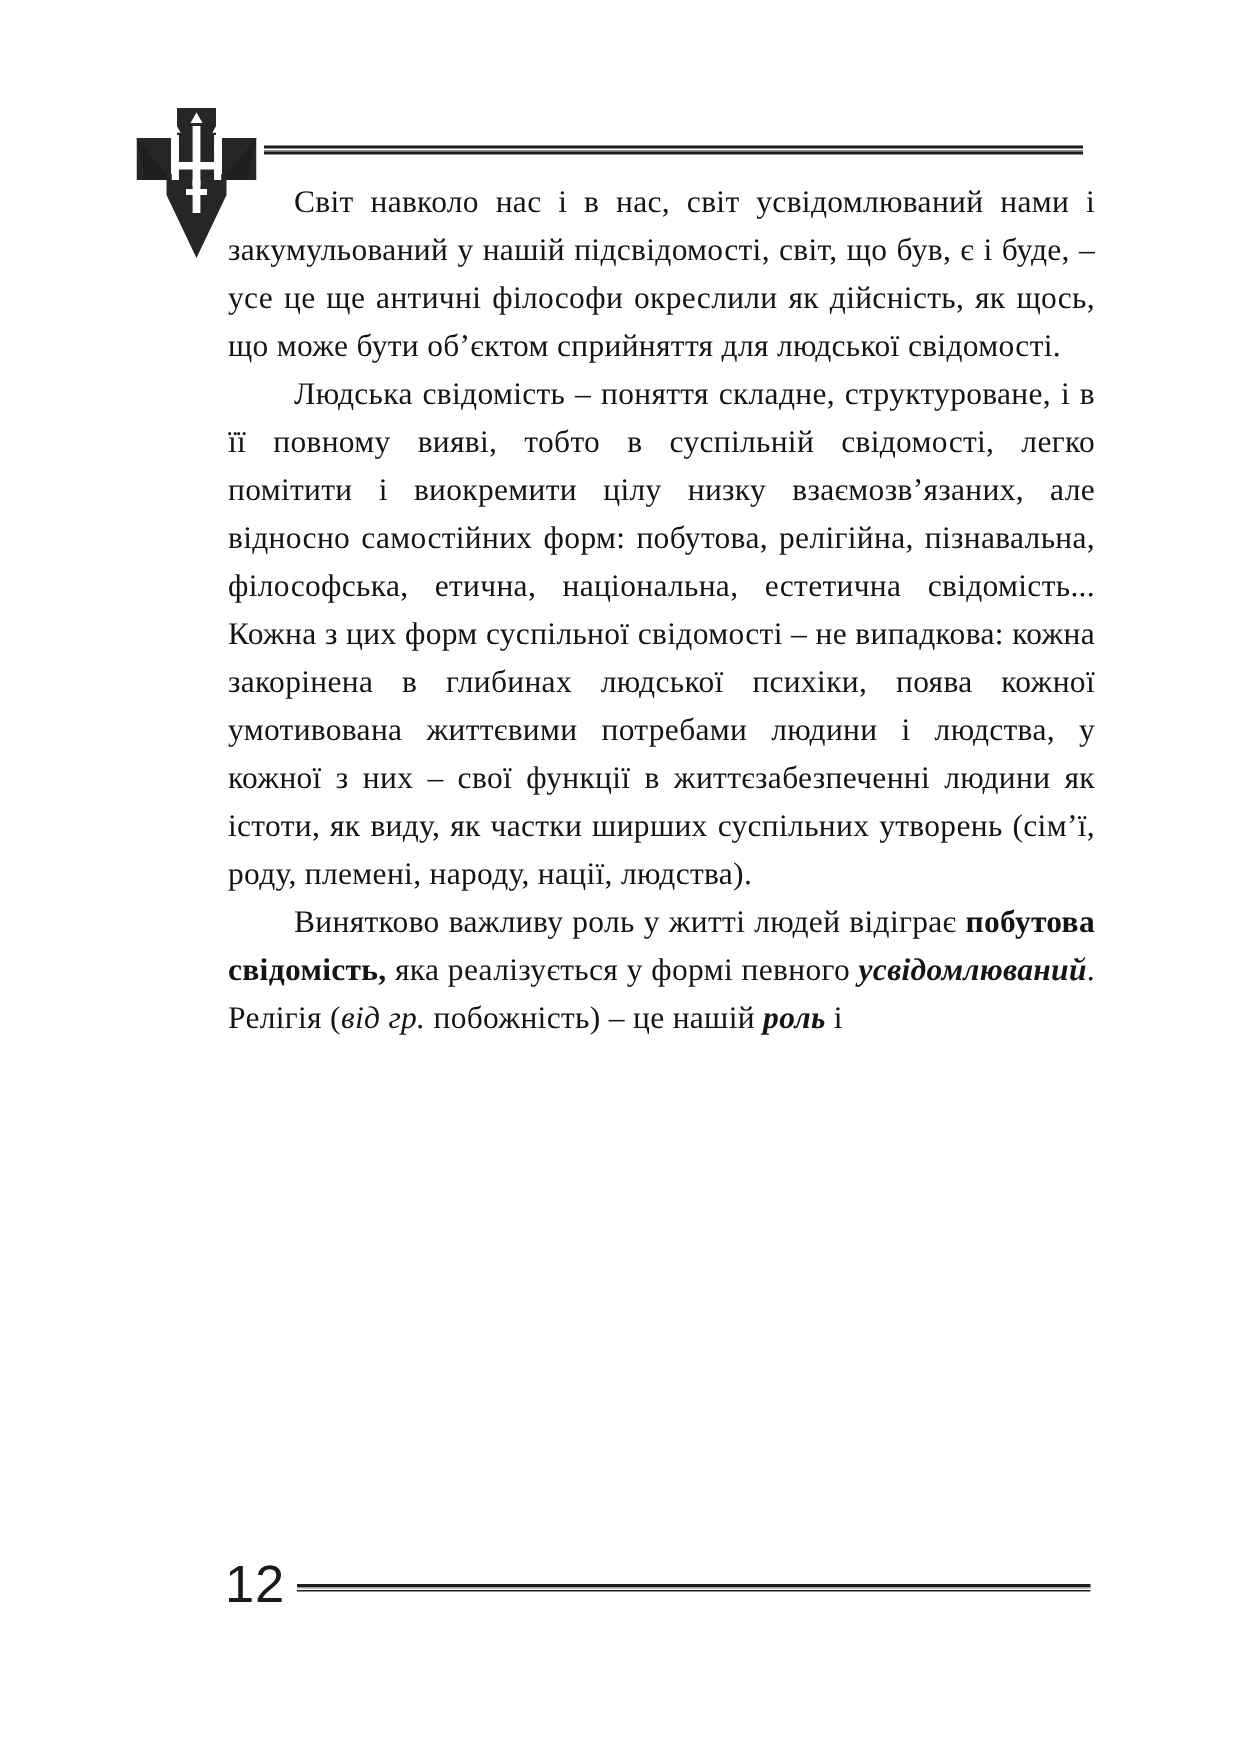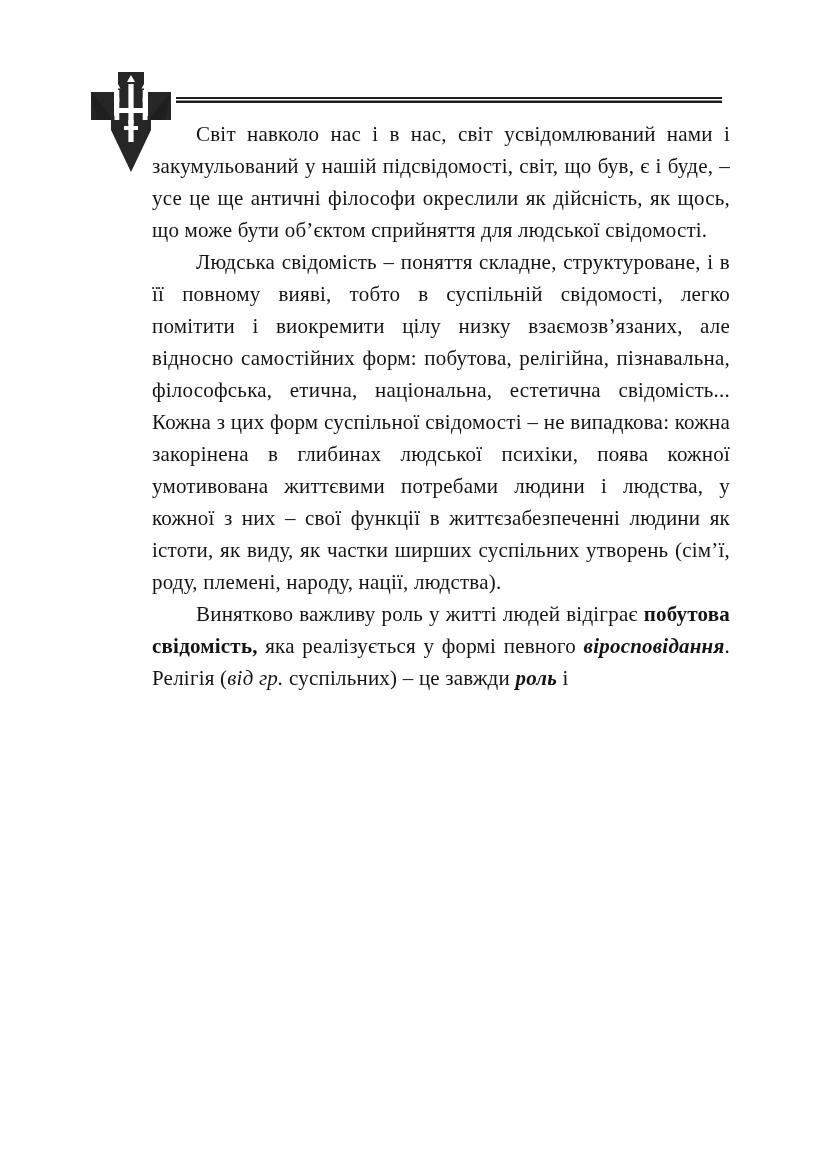--- a/index.html
+++ b/index.html
@@ -179,19 +179,27 @@
     </span>
   </div>
 
   <div class="content">
 
     <p class="para">Світ навколо нас і в нас, світ усвідомлюваний нами і закумульований у нашій підсвідомості, світ, що був, є і буде, – усе це ще античні філософи окреслили як дійсність, як щось, що може бути об’єктом сприйняття для людської свідомості.</p>
 
     <p class="para">Людська свідомість – поняття складне, структуроване, і в її повному вияві, тобто в суспільній свідомості, легко помітити і виокремити цілу низку взаємозв’язаних, але відносно самостійних форм: побутова, релігійна, пізнавальна, філософська, етична, національна, естетична свідомість... Кожна з цих форм суспільної свідомості – не випадкова: кожна закорінена в глибинах людської психіки, поява кожної умотивована життєвими потребами людини і людства, у кожної з них – свої функції в життєзабезпеченні людини як істоти, як виду, як частки ширших суспільних утворень (сім’ї, роду, племені, народу, нації, людства).</p>
 
     <p class="para">
-      <span>Винятково важливу роль у житті людей відіграє </span><b>побутова свідомість,</b><span> яка реалізується у формі певного </span><span class="bi">віросповідання</span><span>. Релігія (</span><i>від гр.</i><span> суспільних) – це завжди </span><span class="bi">роль</span><span> і</span>
+      <span>Винятково важливу роль у житті людей відіграє </span><b>побутова свідомість,</b><span> яка реалізується у формі певного </span><span class="bi">усвідомлюваний</span><span>. Релігія (</span><i>від гр.</i><span> побожність) – це нашій </span><span class="bi">роль</span><span> і</span>
     </p>
 
   </div>
 
+  <div class="footer">
+    <span class="folio">12</span>
+    <span class="footer-rule">
+      <span class="r1"></span>
+        <span class="r2"></span>
+        <span class="r3"></span>
+    </span>
+  </div>
 
 </div>
 
 </body></html>

